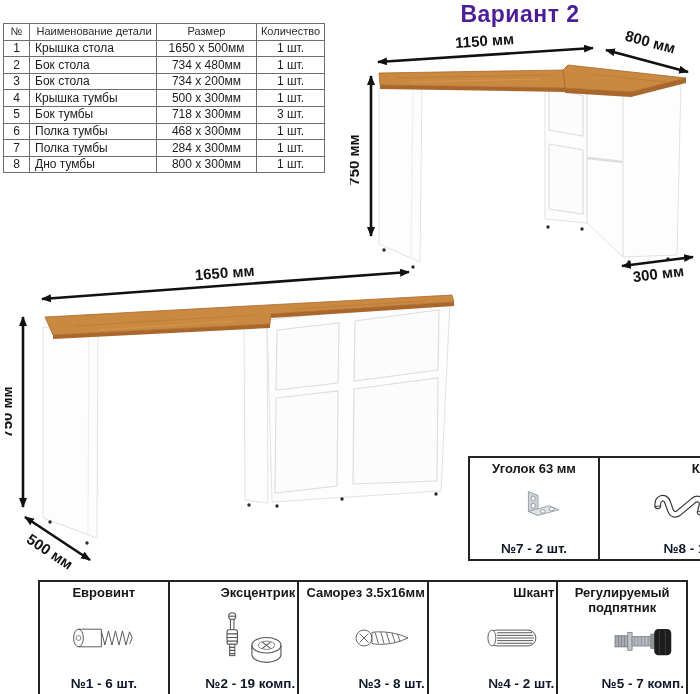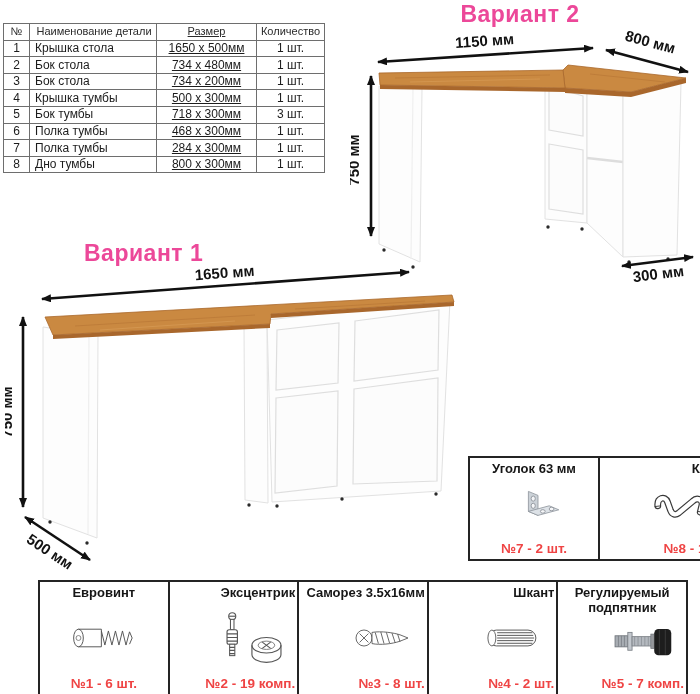--- a/index.html
+++ b/index.html
@@ -5,45 +5,45 @@
   html,body{margin:0;padding:0;background:#fff;}
   .canvas{position:relative;width:700px;height:694px;background:#ffffff;overflow:hidden;
           font-family:"Liberation Sans",sans-serif;color:#1a1a1a;}
   
   .parts-table{position:absolute;left:3px;top:23px;width:291px;border-collapse:collapse;table-layout:fixed;}
   .parts-table td{border:1px solid #6e6e6e;font-size:12px;color:#1c1c1c;padding:0 3px;height:15.6px;
                   line-height:1.05;white-space:nowrap;overflow:hidden;background:#fff;}
   .parts-table tr.hdr td{font-size:11px;text-align:center;color:#2a2a2a;}
   .td-num{text-align:center;width:19px;}
   .td-name{width:118px;text-align:left;padding-left:5px !important;}
-  .td-size{width:93px;text-align:center;text-decoration:underline;}
+  .td-size{width:93px;text-align:center;}
   .td-qty{width:61px;text-align:center;}
   
-  .v-title{position:absolute;font-size:23px;font-weight:bold;color:#ec4899;letter-spacing:.5px;}
+  .v-title{position:absolute;font-size:23px;font-weight:bold;color:#4c1d95;letter-spacing:.5px;}
   .v2-title{left:355px;top:1px;width:330px;text-align:center;}
   .v1-title{left:84px;top:240px;}
   
   .draw{position:absolute;}
   .dim-label{font:bold 15px "Liberation Sans",sans-serif;fill:#111;}
   .dim-line{stroke:#111;stroke-width:2.6;fill:none;}
   .wood{fill:#ca8941;stroke:#a9682c;stroke-width:.8;}
   .wood-edge{fill:#a9672c;stroke:none;}
   .panel{fill:#fdfdfd;stroke:#e2e2e2;stroke-width:1;}
   .opening{fill:#fcfcfc;stroke:#dedede;stroke-width:1.2;}
   .foot{fill:#2a2a2a;}
   .grain{stroke-width:.9;fill:none;opacity:.8;}
   
   .hw-upper{position:absolute;left:468px;top:456px;width:262px;height:105px;display:flex;}
   .hw-row{position:absolute;left:38px;top:580px;width:650px;height:116px;display:flex;}
   .hw-cell{flex:1 1 0;border:2px solid #242424;background:#fff;box-sizing:border-box;
            display:flex;flex-direction:column;align-items:center;justify-content:space-between;
            padding:4px 2px 3px 2px;}
   .hw-cell + .hw-cell{margin-left:-2px;align-items:flex-end;}
   .hw-title{font-weight:bold;font-size:13px;text-align:center;line-height:1.12;color:#161616;}
-  .hw-count{font-weight:bold;font-size:13.5px;color:#ef4444;white-space:nowrap;}
+  .hw-count{font-weight:bold;font-size:13.5px;color:#0f172a;white-space:nowrap;}
   .hw-icon{flex:0 0 auto;}
   .ln{stroke:#555;fill:none;stroke-width:1.1;}
 </style>
 </head>
 <body>
 
 <div class="canvas">
 
   <table class="parts-table">
     <tbody>
@@ -146,21 +146,20 @@
       <text class="dim-label" x="135" y="20" text-anchor="middle" transform="rotate(-3.7 135 20)">1150 мм</text>
       <line class="dim-line" x1="256" y1="24" x2="338" y2="46" marker-start="url(#ah2)" marker-end="url(#ah2)"></line>
       <text class="dim-label" x="299" y="21" text-anchor="middle" transform="rotate(15 299 21)">800 мм</text>
       <line class="dim-line" x1="21" y1="50" x2="21" y2="210" marker-start="url(#ah2)" marker-end="url(#ah2)"></line>
       <text class="dim-label" x="9" y="134" text-anchor="middle" transform="rotate(-90 9 134)">750 мм</text>
       <line class="dim-line" x1="272" y1="240" x2="343" y2="231" marker-start="url(#ah2)" marker-end="url(#ah2)"></line>
       <text class="dim-label" x="309" y="253" text-anchor="middle" transform="rotate(-7 309 253)">300 мм</text>
     </g>
   </svg>
 
-  <div class="v-title v1-title">Вариант 1</div>
 
   <svg class="draw" style="left:5px;top:262px;" width="460" height="312" viewBox="0 0 460 312">
     <defs>
       <marker id="ah1" markerWidth="11" markerHeight="9" refX="9" refY="4" orient="auto-start-reverse" markerUnits="userSpaceOnUse">
         <path d="M0,0 L10,4 L0,8 Z" fill="#111"></path>
       </marker>
     </defs>
     <g>
 
       <polygon class="panel" points="38,65 93,73 92,276 38,256"></polygon>

